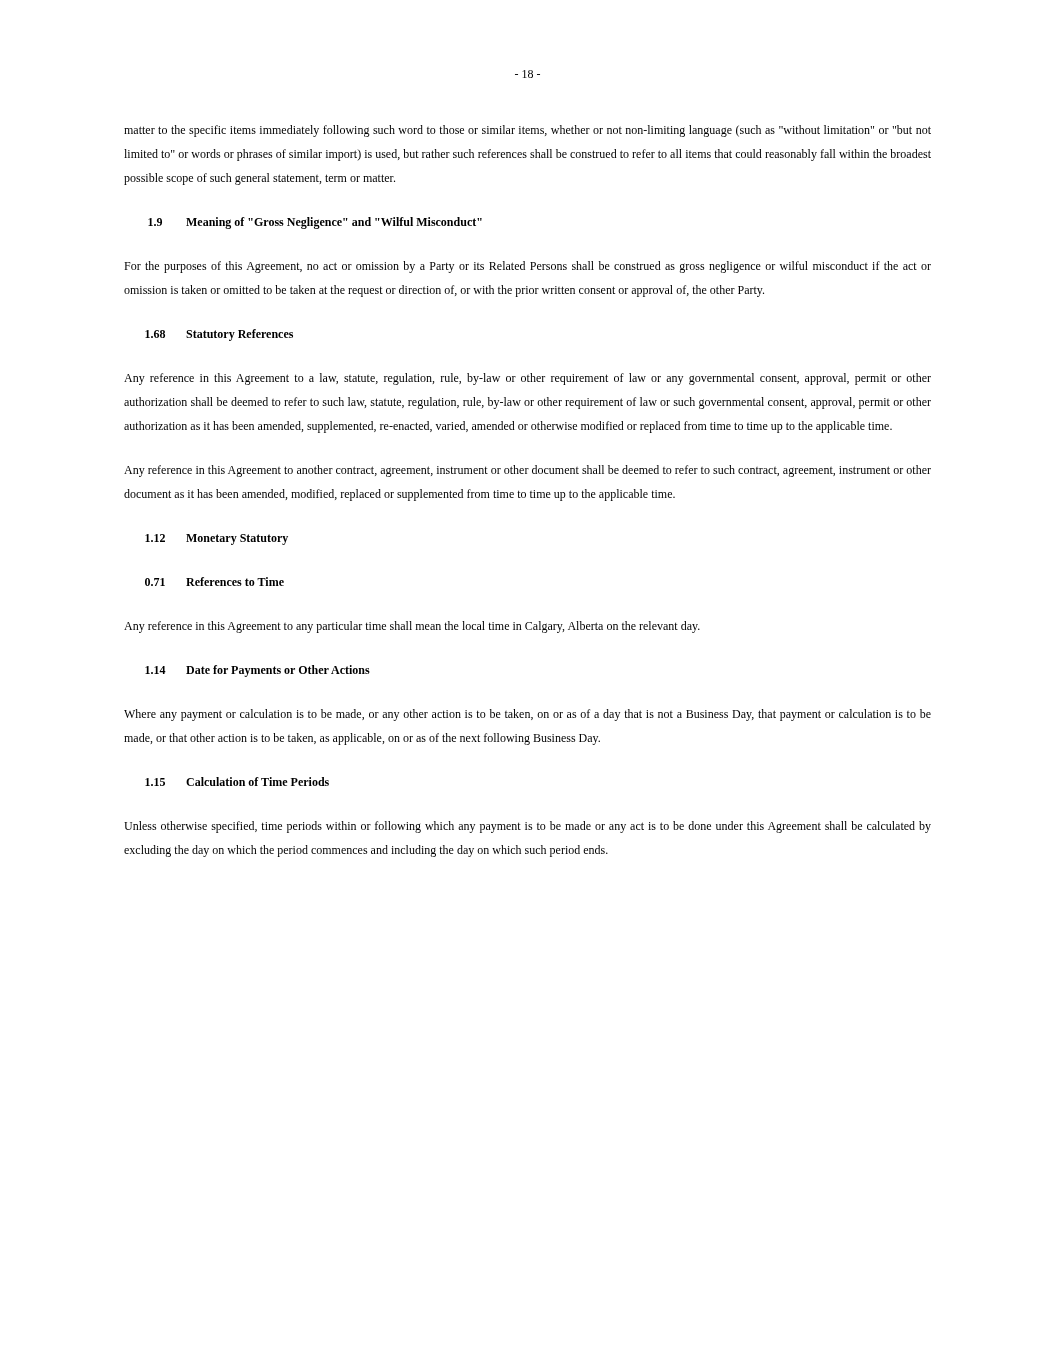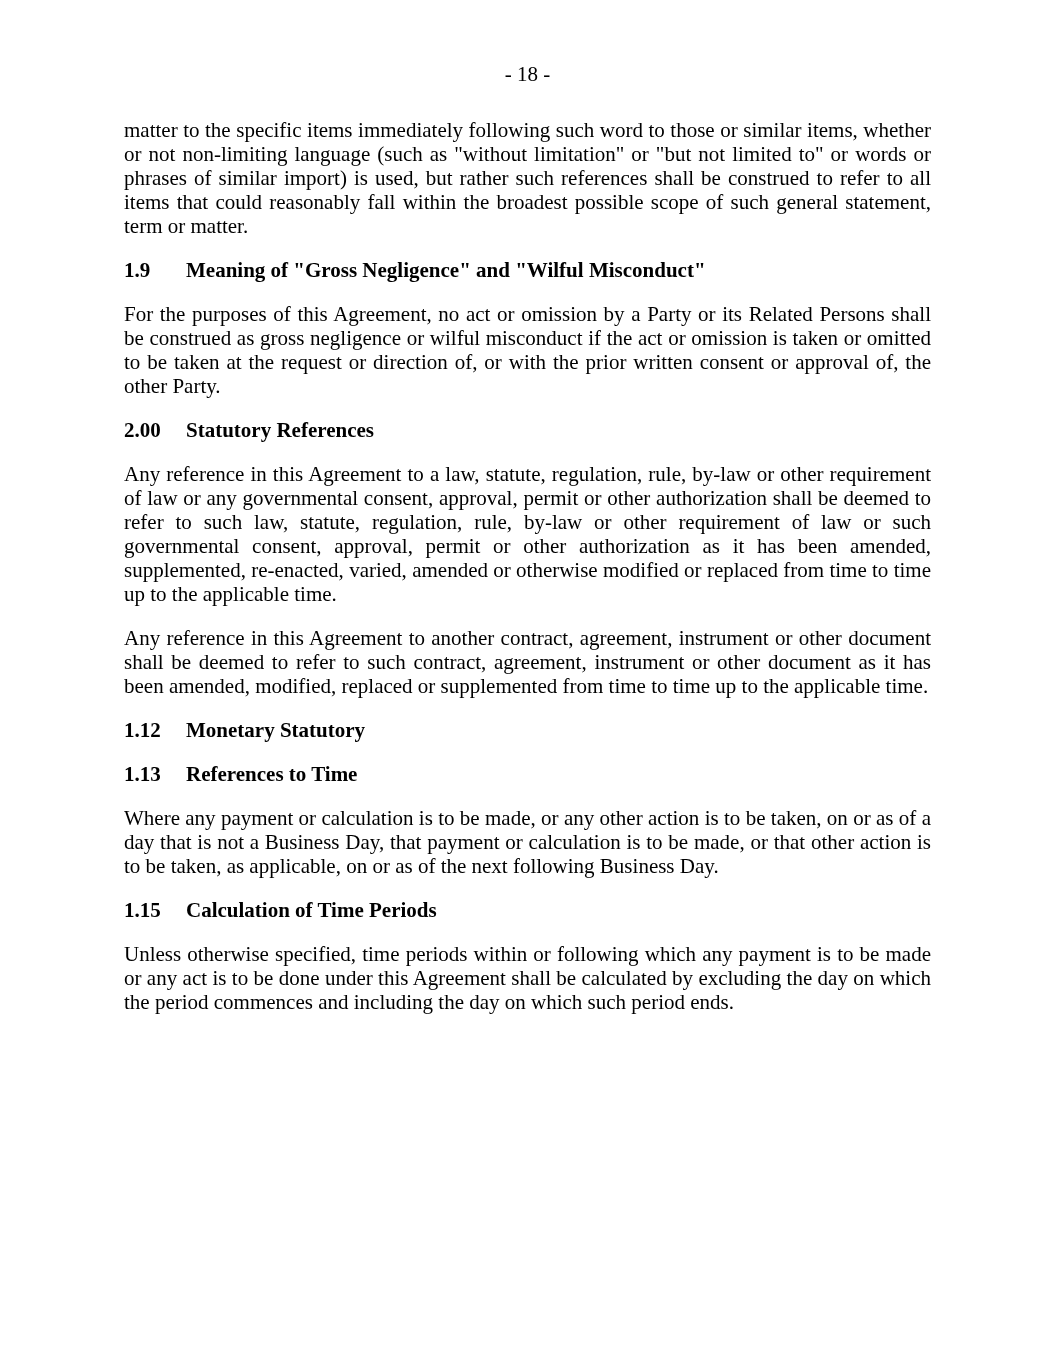--- a/index.html
+++ b/index.html
@@ -11,41 +11,42 @@
     width: 1055px;
     height: 1365px;
     overflow: hidden;
   }
   .page {
     box-sizing: border-box;
     width: 1055px;
     height: 1365px;
     padding: 62px 124px 0 124px;
     font-family: "Liberation Serif", "DejaVu Serif", serif;
-    font-size: 21px;
+    font-size: 12px;
     line-height: 24px;
     color: #000000;
     background: #ffffff;
   }
   .page-number {
     text-align: center;
     margin-bottom: 32px;
   }
   p.body-para {
     text-align: justify;
     margin: 0 0 20px 0;
   }
   .section-heading {
     display: flex;
     font-weight: bold;
     margin: 0 0 20px 0;
   }
   .section-heading .sec-num {
     flex: 0 0 62px;
     width: 62px;
+    text-align: center;
   }
   .section-heading .sec-title {
     flex: 1 1 auto;
   }
 </style>
 </head>
 <body>
 
 <div class="page">
 
@@ -56,45 +57,50 @@
   <div class="section">
     <div class="section-heading">
       <span class="sec-num">1.9</span>
       <span class="sec-title">Meaning of "Gross Negligence" and "Wilful Misconduct"</span>
     </div>
     <p class="body-para">For the purposes of this Agreement, no act or omission by a Party or its Related Persons shall be construed as gross negligence or wilful misconduct if the act or omission is taken or omitted to be taken at the request or direction of, or with the prior written consent or approval of, the other Party.</p>
   </div>
 
   <div class="section">
     <div class="section-heading">
-      <span class="sec-num">2.00</span>
+      <span class="sec-num">1.68</span>
       <span class="sec-title">Statutory References</span>
     </div>
     <p class="body-para">Any reference in this Agreement to a law, statute, regulation, rule, by-law or other requirement of law or any governmental consent, approval, permit or other authorization shall be deemed to refer to such law, statute, regulation, rule, by-law or other requirement of law or such governmental consent, approval, permit or other authorization as it has been amended, supplemented, re-enacted, varied, amended or otherwise modified or replaced from time to time up to the applicable time.</p>
   </div>
 
   <div class="section">
     <p class="body-para">Any reference in this Agreement to another contract, agreement, instrument or other document shall be deemed to refer to such contract, agreement, instrument or other document as it has been amended, modified, replaced or supplemented from time to time up to the applicable time.</p>
   </div>
 
   <div class="section">
     <div class="section-heading">
       <span class="sec-num">1.12</span>
       <span class="sec-title">Monetary Statutory</span>
     </div>
   </div>
 
   <div class="section">
     <div class="section-heading">
-      <span class="sec-num">1.13</span>
+      <span class="sec-num">0.71</span>
       <span class="sec-title">References to Time</span>
     </div>
+    <p class="body-para">Any reference in this Agreement to any particular time shall mean the local time in Calgary, Alberta on the relevant day.</p>
   </div>
 
   <div class="section">
+    <div class="section-heading">
+      <span class="sec-num">1.14</span>
+      <span class="sec-title">Date for Payments or Other Actions</span>
+    </div>
     <p class="body-para">Where any payment or calculation is to be made, or any other action is to be taken, on or as of a day that is not a Business Day, that payment or calculation is to be made, or that other action is to be taken, as applicable, on or as of the next following Business Day.</p>
   </div>
 
   <div class="section">
     <div class="section-heading">
       <span class="sec-num">1.15</span>
       <span class="sec-title">Calculation of Time Periods</span>
     </div>
     <p class="body-para">Unless otherwise specified, time periods within or following which any payment is to be made or any act is to be done under this Agreement shall be calculated by excluding the day on which the period commences and including the day on which such period ends.</p>
   </div>

